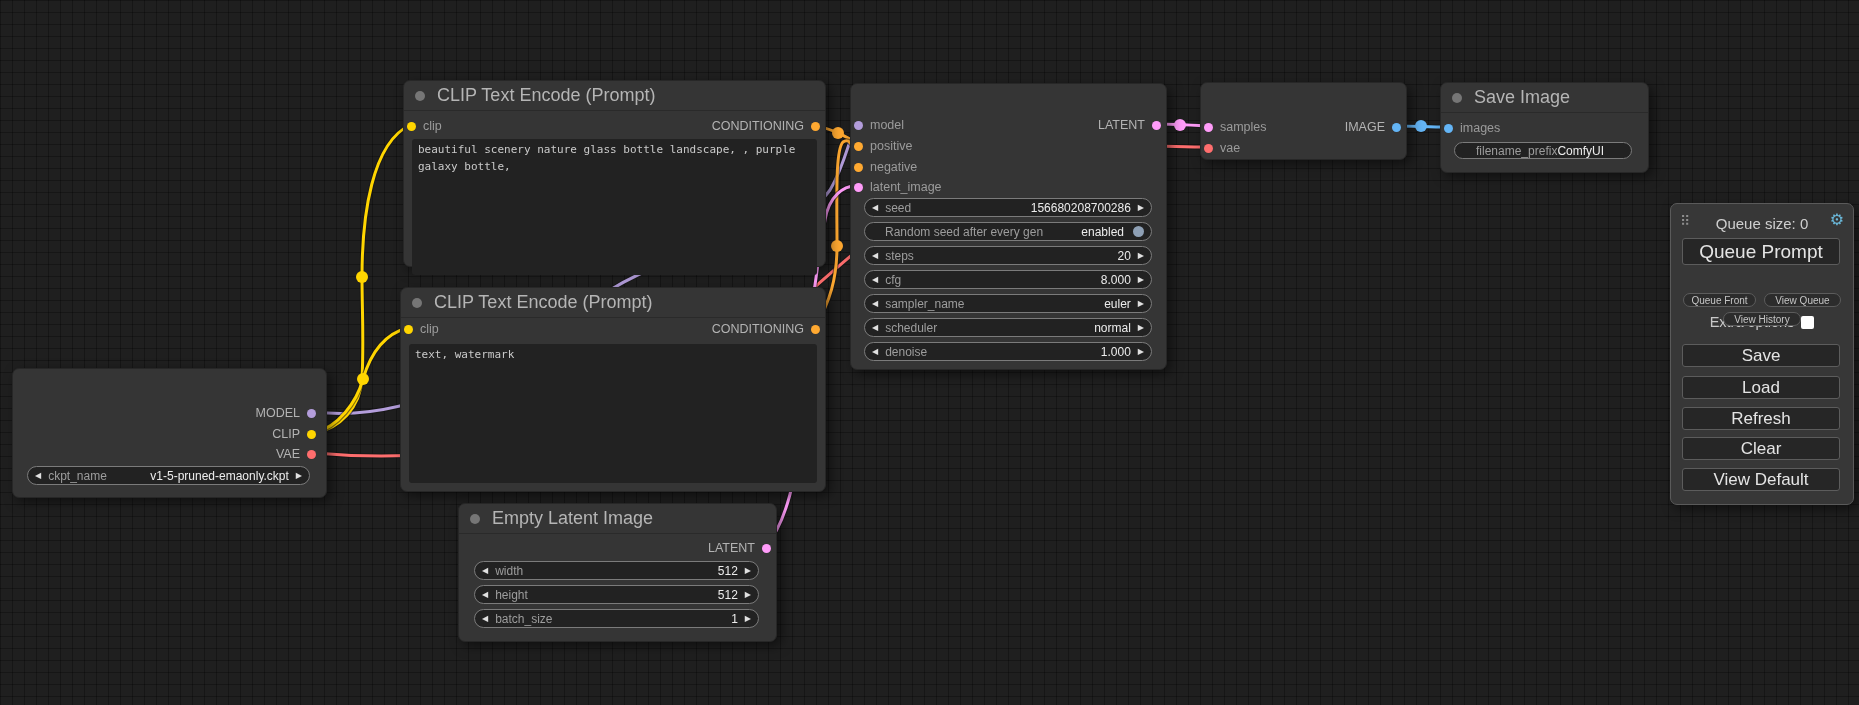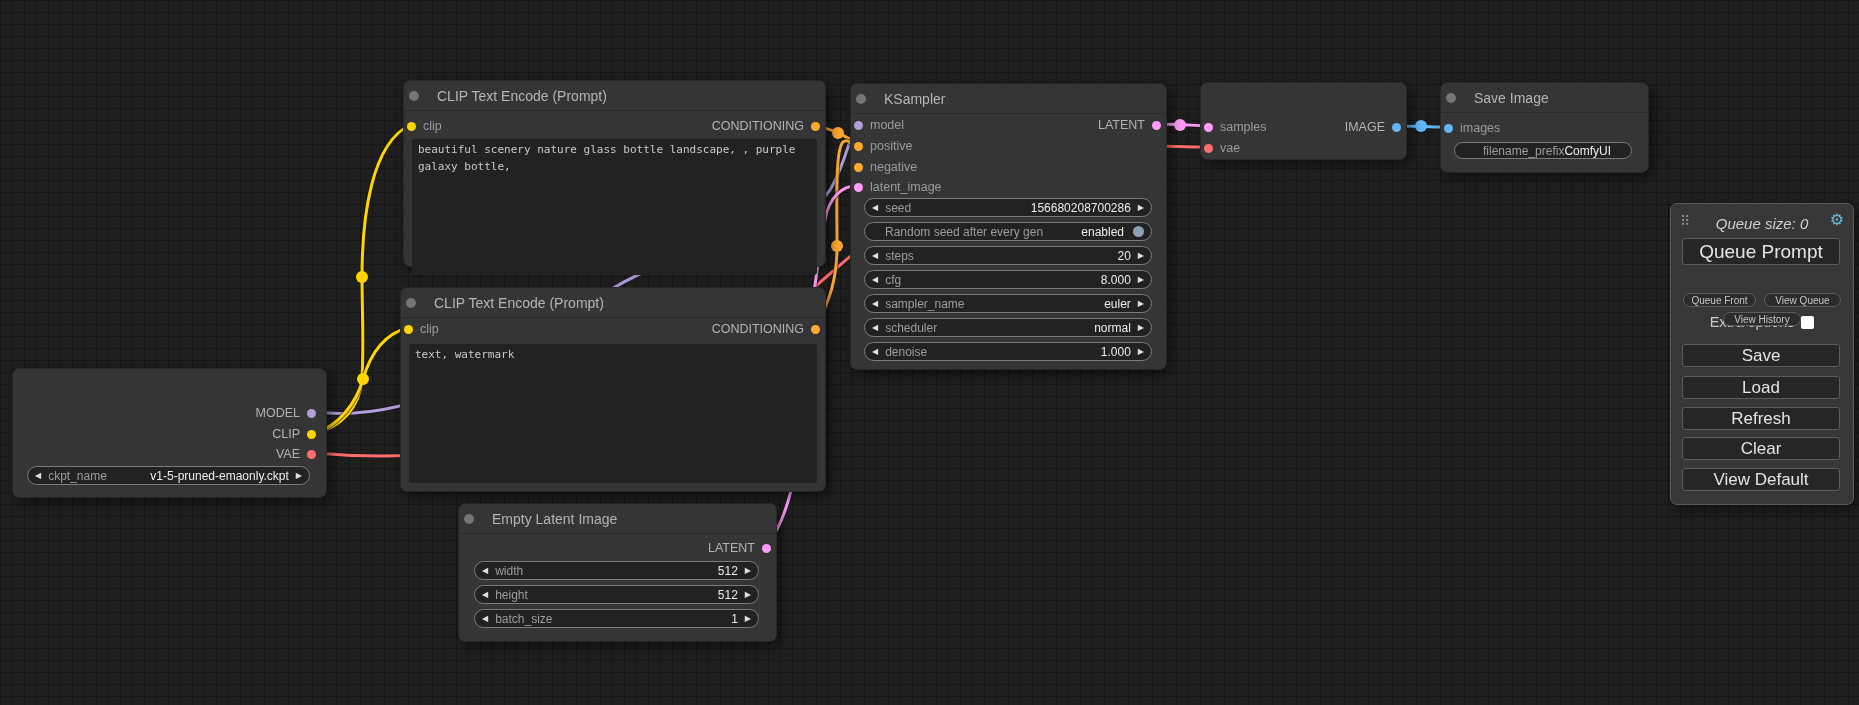--- a/index.html
+++ b/index.html
@@ -12,38 +12,38 @@
     background-size:12px 12px;
     font-family:"Liberation Sans", sans-serif;
   }
   .wires{position:absolute;left:0;top:0;z-index:1;}
   .wire-under{fill:none;stroke:#141414;stroke-width:5;stroke-linecap:round;opacity:.55;}
   .wire{fill:none;stroke-width:3;stroke-linecap:round;}
 
   .node{position:absolute;background:#353535;border:1px solid #272727;border-radius:7px;
         box-shadow:4px 4px 12px rgba(0,0,0,.5);z-index:2;}
   .node-header{position:absolute;left:0;right:0;top:0;height:29px;display:flex;align-items:center;
-        gap:18px;padding-left:5px;border-bottom:1px solid #2a2a2a;color:#b5b5b5;font-size:14px;}
+        gap:12px;padding-left:11px;border-bottom:1px solid #2a2a2a;color:#b5b5b5;font-size:18px;}
   .collapse-dot{width:10px;height:10px;border-radius:50%;background:#767676;flex:0 0 auto;}
   .slot{position:absolute;display:flex;align-items:center;gap:7px;height:16px;font-size:12.5px;color:#9b9b9b;}
   .slot.out{color:#b3b3b3;}
   .slot-dot{width:9px;height:9px;border-radius:50%;flex:0 0 auto;}
   .pill{position:absolute;height:19px;background:#222;border:1px solid #7b7b7b;border-radius:10px;
         display:flex;align-items:center;box-sizing:border-box;padding:0 7px;font-size:12px;}
   .pill .arr{color:#e0e0e0;font-size:8px;line-height:1;}
   .pill .wl{color:#9d9d9d;margin-left:7px;white-space:nowrap;}
   .pill .wv{flex:1;text-align:right;color:#ececec;margin-right:7px;white-space:nowrap;}
   .pill .toggle{width:11px;height:11px;border-radius:50%;margin-left:2px;flex:0 0 auto;}
   .nodetext{position:absolute;background:#222;border-radius:3px;color:#cacaca;
         font-family:"DejaVu Sans Mono", monospace;font-size:11px;line-height:1.5;
         padding:3px 6px;white-space:pre-wrap;overflow:hidden;box-sizing:border-box;}
 
   .menu{position:absolute;left:1670px;top:203px;width:182px;height:300px;background:#373737;
         border:1px solid #5a5a5a;border-radius:7px;z-index:3;box-shadow:4px 4px 12px rgba(0,0,0,.5);}
-  .menu-title{position:absolute;left:0;right:0;top:11px;text-align:center;color:#cfcfcf;font-size:15px;font-style:italic;}
+  .menu-title{position:absolute;left:0;right:0;top:11px;text-align:center;color:#cfcfcf;font-size:15px;}
   .drag-handle{position:absolute;left:9px;top:9px;color:#8d8d8d;font-size:14px;}
   .gear{position:absolute;right:9px;top:8px;font-size:16px;line-height:1;}
   .menu-btn{position:absolute;left:11px;width:158px;background:#262626;border:1px solid #5c5c5c;
         border-radius:3px;color:#e4e4e4;display:flex;align-items:center;justify-content:center;
         box-sizing:border-box;cursor:default;}
   .btn-big{height:27px;font-size:19px;}
   .btn-mid{height:23px;font-size:17px;}
   .extra-row{position:absolute;left:0;right:0;top:66px;display:flex;align-items:center;
         justify-content:center;gap:7px;color:#c9c9c9;font-size:14.5px;margin-top:44px;}
   .checkbox{width:13px;height:13px;background:#fff;border-radius:2px;}
@@ -168,24 +168,20 @@
     </div>
     <div class="pill" style="left:15px;top:105px;width:285px">
       <span class="arr">◀</span>
       <span class="wl">batch_size</span>
       <span class="wv">1</span>
       <span class="arr">▶</span>
     </div>
   </div>
 
   <div class="node" style="left:850px;top:83px;width:315px;height:285px">
-    <div class="node-header">
-      <span class="collapse-dot"></span>
-      <span>KSampler</span>
-    </div>
     <div class="slot" style="top:33px;left:3px">
       <span class="slot-dot" style="background-color: rgb(179, 157, 219);"></span>
       <span>model</span>
     </div>
     <div class="slot" style="top:54px;left:3px">
       <span class="slot-dot" style="background-color: rgb(255, 169, 49);"></span>
       <span>positive</span>
     </div>
     <div class="slot" style="top:75px;left:3px">
       <span class="slot-dot" style="background-color: rgb(255, 169, 49);"></span>
@@ -260,21 +256,21 @@
   <div class="node" style="left:1440px;top:82px;width:207px;height:89px">
     <div class="node-header">
       <span class="collapse-dot"></span>
       <span>Save Image</span>
     </div>
     <div class="slot" style="top:37px;left:3px">
       <span class="slot-dot" style="background-color: rgb(100, 181, 246);"></span>
       <span>images</span>
     </div>
     <div class="pill" style="left:13px;top:59px;width:178px;height:17px;padding:0 16px">
-      <span class="wl" style="margin-left:12px">filename_prefix</span>
+      <span class="wl" style="margin-left:5px">filename_prefix</span>
       <span class="wv" style="margin-right:16px">ComfyUI</span>
     </div>
   </div>
 
   <div class="menu">
     <span class="drag-handle">⠿</span>
     <div class="menu-title">Queue size: 0</div>
     <span class="gear" style="color: rgb(106, 183, 216);">⚙</span>
 
     <div class="menu-btn btn-big" style="top:34px">Queue Prompt</div>

